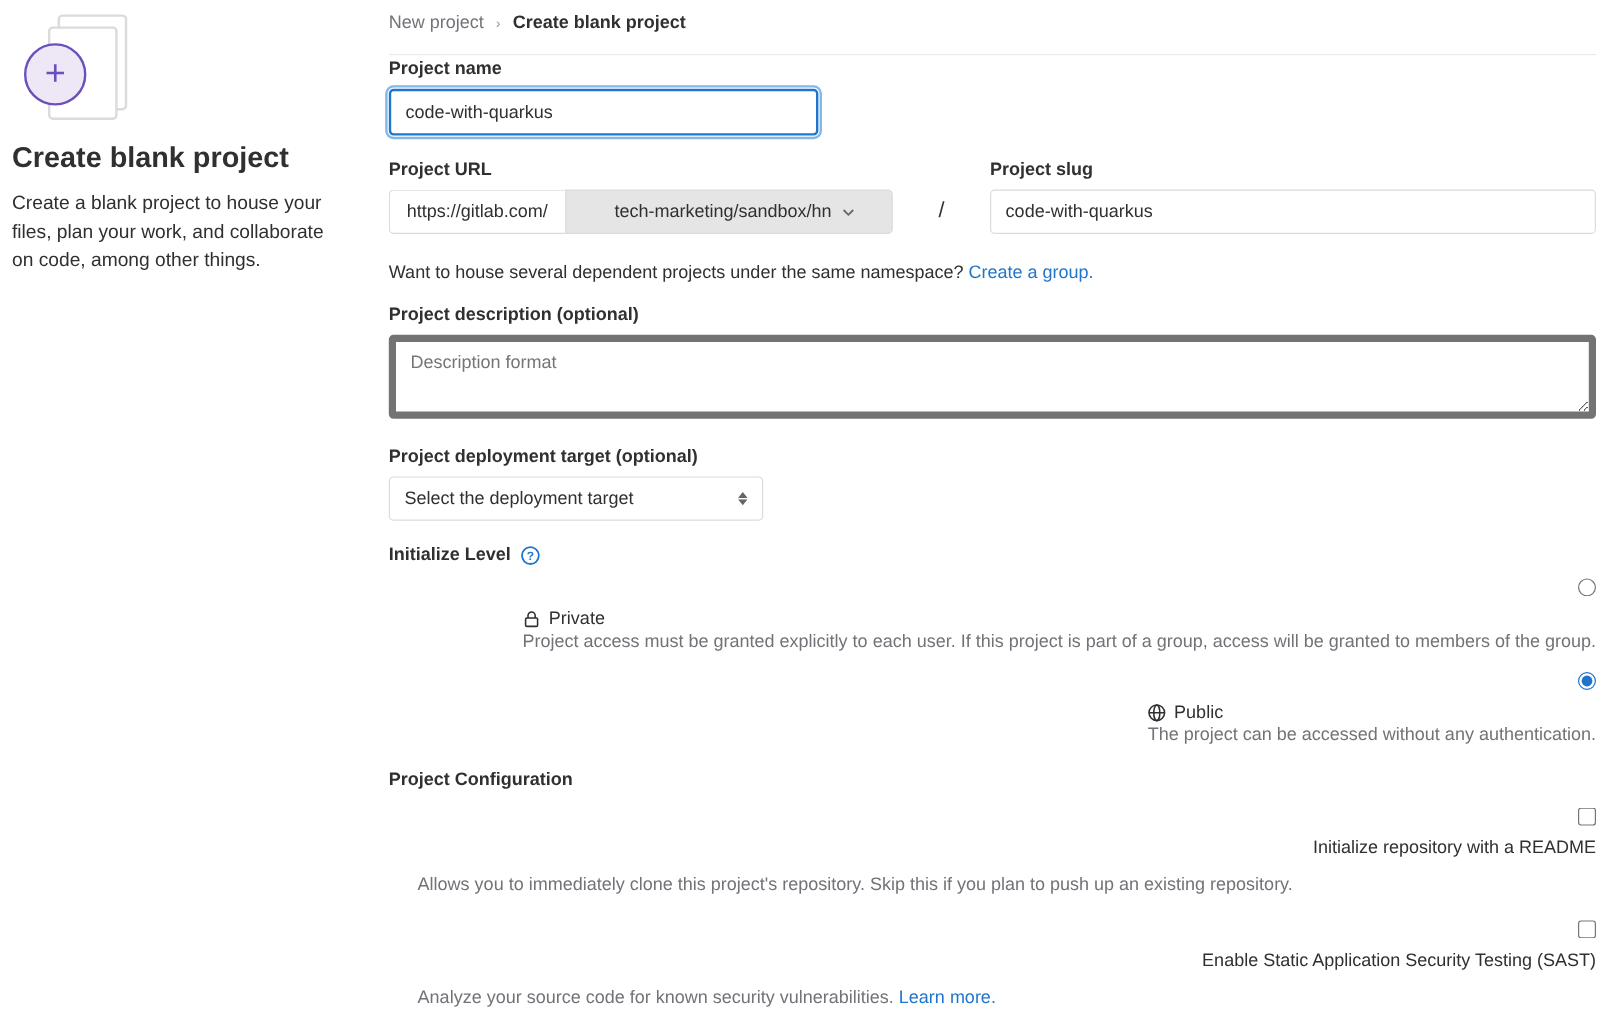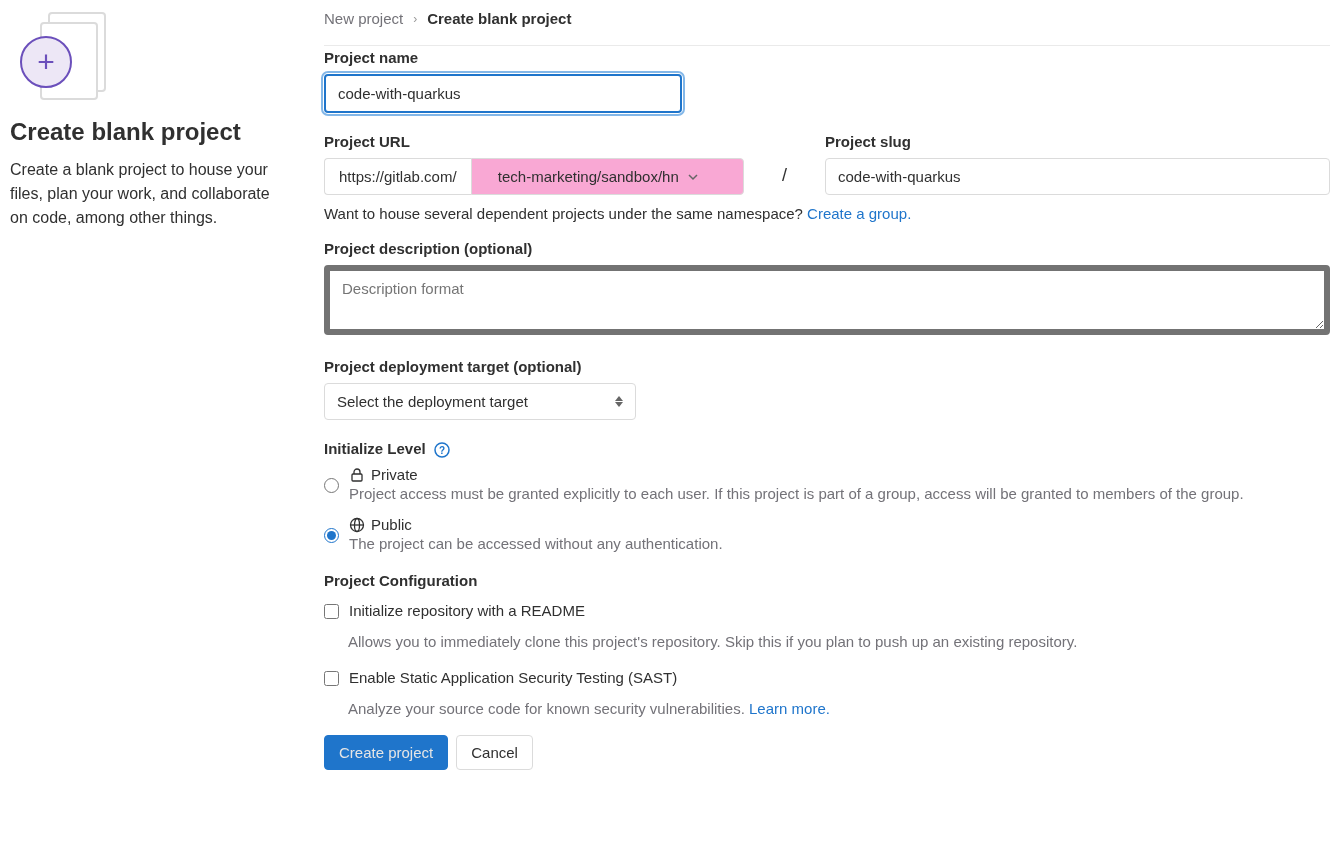--- a/index.html
+++ b/index.html
@@ -148,40 +148,40 @@
       font-size: 15px;
       background: #fff;
       color: #303030;
     }
     .namespace-select {
       flex: 1;
       border: 1px solid #dbdbdb;
       border-radius: 0 4px 4px 0;
       padding: 9px 30px 9px 12px;
       font-size: 15px;
-      background: #f9a8d4;
+      background: #e5e5e5;
       color: #303030;
       position: relative;
       display: flex;
       align-items: center;
-      justify-content: center;
+      justify-content: flex-end;
       white-space: nowrap;
       overflow: hidden;
     }
     .chevron-down {
       margin-left: 8px;
       flex-shrink: 0;
     }
     .slash {
       padding: 0 10px;
       font-size: 18px;
       color: #303030;
     }
     .hint-text {
-      margin-top: 10px;
+      margin-top: 24px;
       font-size: 15px;
       color: #303030;
     }
     .link {
       color: #1f75cb;
       text-decoration: none;
     }
     textarea.text-area {
       width: 100%;
       min-height: 70px;
@@ -215,22 +215,23 @@
       gap: 1px;
     }
     .help-icon {
       display: inline-flex;
       vertical-align: middle;
       margin-left: 4px;
     }
     .radio-row, .check-row {
       margin-bottom: 14px;
       display: flex;
-      align-items: center;
+      align-items: flex-end;
       gap: 10px;
+      flex-direction: column;
     }
     .radio-row input[type="radio"], .check-row input[type="checkbox"] {
       margin-top: 3px;
       width: 15px;
       height: 15px;
       accent-color: #1f75cb;
       flex-shrink: 0;
     }
     .radio-body, .check-body {
       flex: 1;

